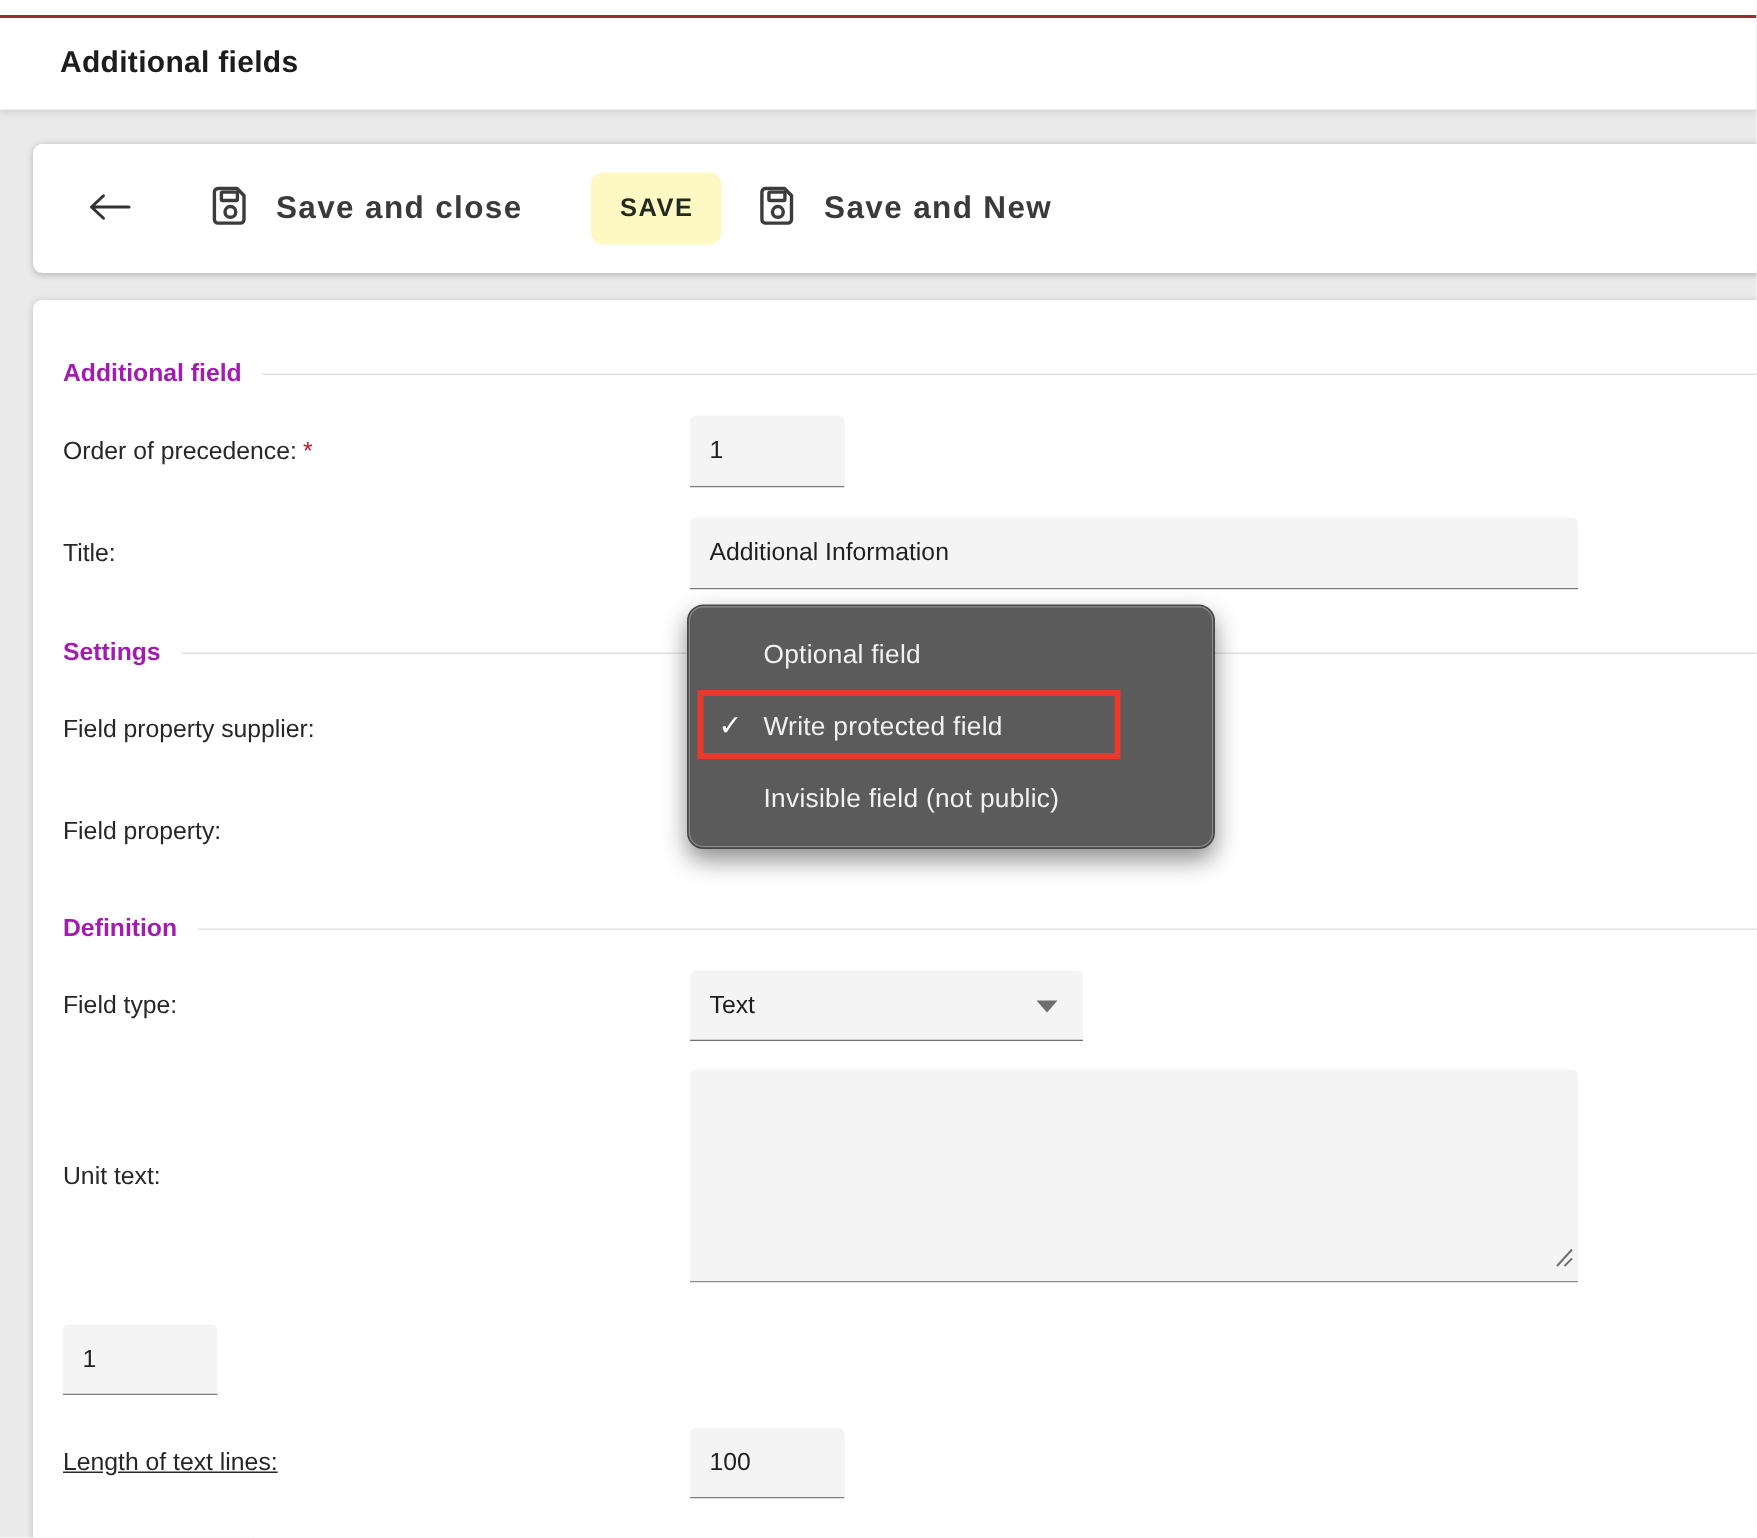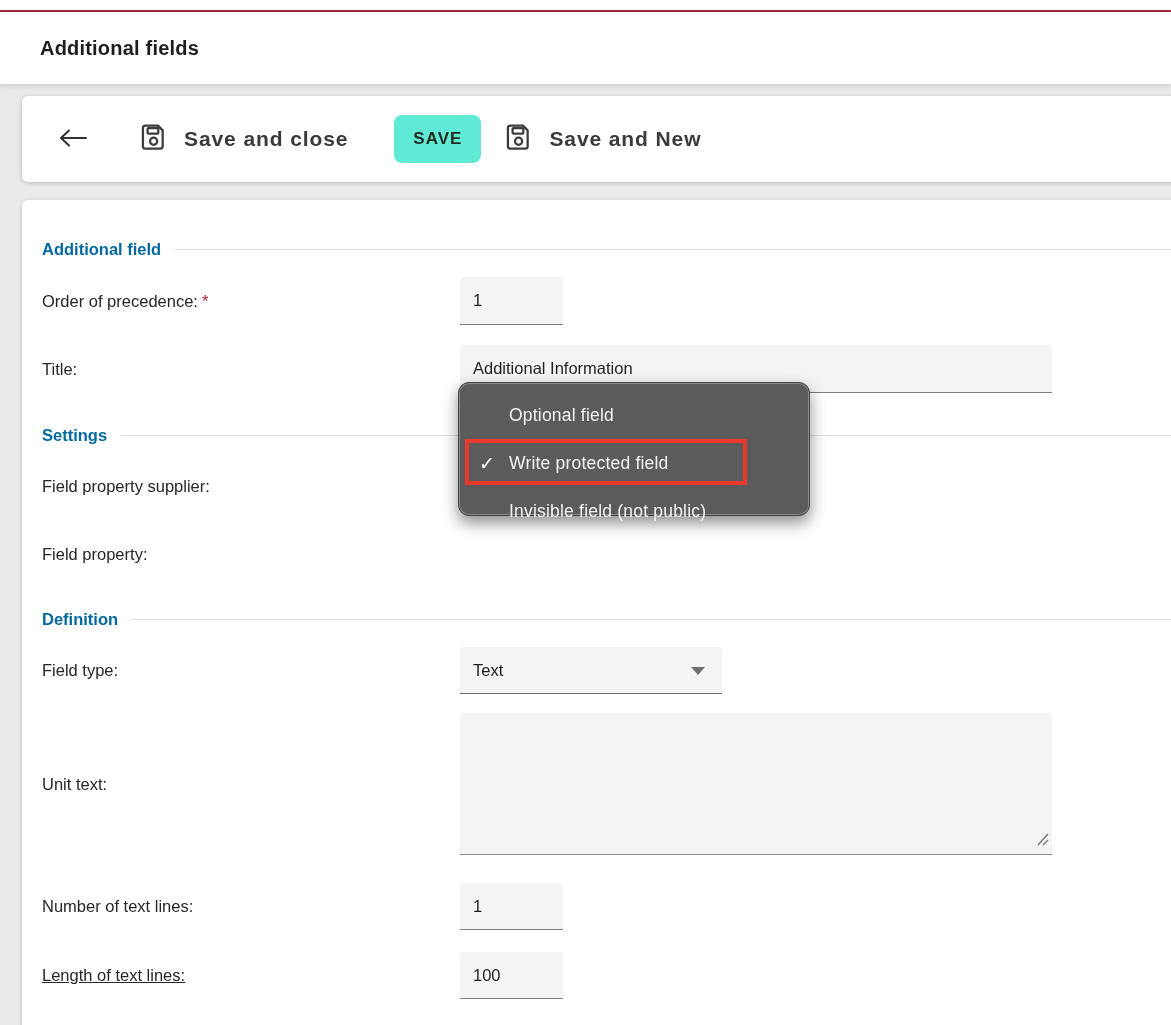--- a/index.html
+++ b/index.html
@@ -10,53 +10,53 @@
     background: #eaeaea;
     color: #242424;
   }
 
   
   .top-strip { position:absolute; top:0; left:0; right:0; height:10px; background:#ffffff; }
   .red-line  { position:absolute; top:10px; left:0; right:0; height:2px; background:#9c2b33; }
 
   
   .page-header {
-    position:absolute; top:12px; left:0; right:0; height:72px;
+    position:absolute; top:12px; left:0; right:0; height:61px;
     background:#ffffff; box-shadow:0 3px 5px rgba(0,0,0,0.10);
     display:flex; align-items:center; padding-left:40px;
   }
   .page-title { font-size:20px; font-weight:bold; color:#1d1d1d; letter-spacing:0.2px; }
 
   
   .toolbar {
     position:absolute; top:96px; left:22px; right:-12px; height:86px;
     background:#ffffff; border-radius:6px;
     box-shadow:0 1px 5px rgba(0,0,0,0.22);
     display:flex; align-items:center;
   }
   .back-btn { margin-left:34px; width:34px; height:28px; display:flex; align-items:center; justify-content:center; cursor:pointer; background:none; border:none; }
   .tb-action { display:flex; align-items:center; gap:14px; cursor:pointer; }
   .tb-action.first { margin-left:48px; }
   .tb-action.last  { margin-left:22px;text-align:center; }
   .tb-label { font-size:21px; font-weight:bold; letter-spacing:0.9px; color:#3a3a3a; }
   .save-btn {
     margin-left:46px; padding:14px 19px; border:none; cursor:pointer;
-    background:#5eead4; border-radius:8px;
+    background:#fef9c3; border-radius:8px;
     font-family:"Liberation Sans", sans-serif;
     font-size:17px; font-weight:bold; letter-spacing:1px; color:#222b22;
   }
 
   
   .form-card {
     position:absolute; top:200px; left:22px; right:-12px; height:900px;
     background:#ffffff; border-radius:6px;
     box-shadow:0 1px 5px rgba(0,0,0,0.18);
   }
   .section-row { position:absolute; left:20px; right:0; display:flex; align-items:center; height:22px; }
-  .section-title { font-size:16.5px; font-weight:bold; color:#0369a1; white-space:nowrap; }
+  .section-title { font-size:16.5px; font-weight:bold; color:#a21caf; white-space:nowrap; }
   .section-line { flex:1; height:1px; background:#e1e1e1; margin-left:14px; }
 
   .form-row { position:absolute; left:20px; right:0; display:flex; }
   .form-label {
     width:418px; flex:0 0 418px; font-size:16.5px; color:#272727;
   }
   .req { color:#b3202c; margin-left:4px; }
 
   .txt-input {
     background:#f4f4f4; border:none; border-bottom:1px solid #7d7d7d;
@@ -83,21 +83,21 @@
   .unit-textarea {
     width:100%; height:100%; resize:none; outline:none;
     background:#f4f4f4; border:none; border-bottom:1px solid #8a8a8a;
     border-radius:4px 4px 0 0;
     font-family:"Liberation Sans", sans-serif; font-size:16.5px; padding:10px 13px;
   }
   .resize-grip { position:absolute; right:3px; bottom:5px; pointer-events:none; }
 
   
   .ctx-menu {
-    position:absolute; left:458px; top:382px; width:352px; height:134px; z-index:20;
+    position:absolute; left:458px; top:403px; width:352px; height:163px; z-index:20;
     background:#5b5b5b; border:1px solid #474747; border-radius:11px;
     box-shadow: inset 0 0 0 1px rgba(255,255,255,0.28), 0 7px 16px rgba(0,0,0,0.45);
     padding-top:8px;
   }
   .menu-item {
     height:48px; display:flex; align-items:center; padding-left:20px;
     color:#f2f2f2; font-size:17.5px; cursor:pointer; letter-spacing:0.2px;
   }
   .menu-check { width:30px; flex:0 0 30px; font-size:19px; color:#ffffff; }
   .highlight-box {
@@ -201,21 +201,20 @@
       <span class="resize-grip">
         <svg width="14" height="14" viewBox="0 0 14 14">
           <line x1="13" y1="2" x2="3" y2="13" stroke="#6f6f6f" stroke-width="1.3"></line>
           <line x1="13" y1="8" x2="8" y2="13" stroke="#6f6f6f" stroke-width="1.3"></line>
         </svg>
       </span>
     </div>
   </div>
 
   <div class="form-row" style="top:683px;">
-    <div class="form-label" style="line-height:47px;">Number of text lines:</div>
     <input class="txt-input w-small" style="height: 47px;" value="1">
   </div>
 
   <div class="form-row" style="top:752px;">
     <div class="form-label" style="line-height:47px;text-decoration:underline;">Length of text lines:</div>
     <input class="txt-input w-small" style="height: 47px;" value="100">
   </div>
 
 </div>
 

